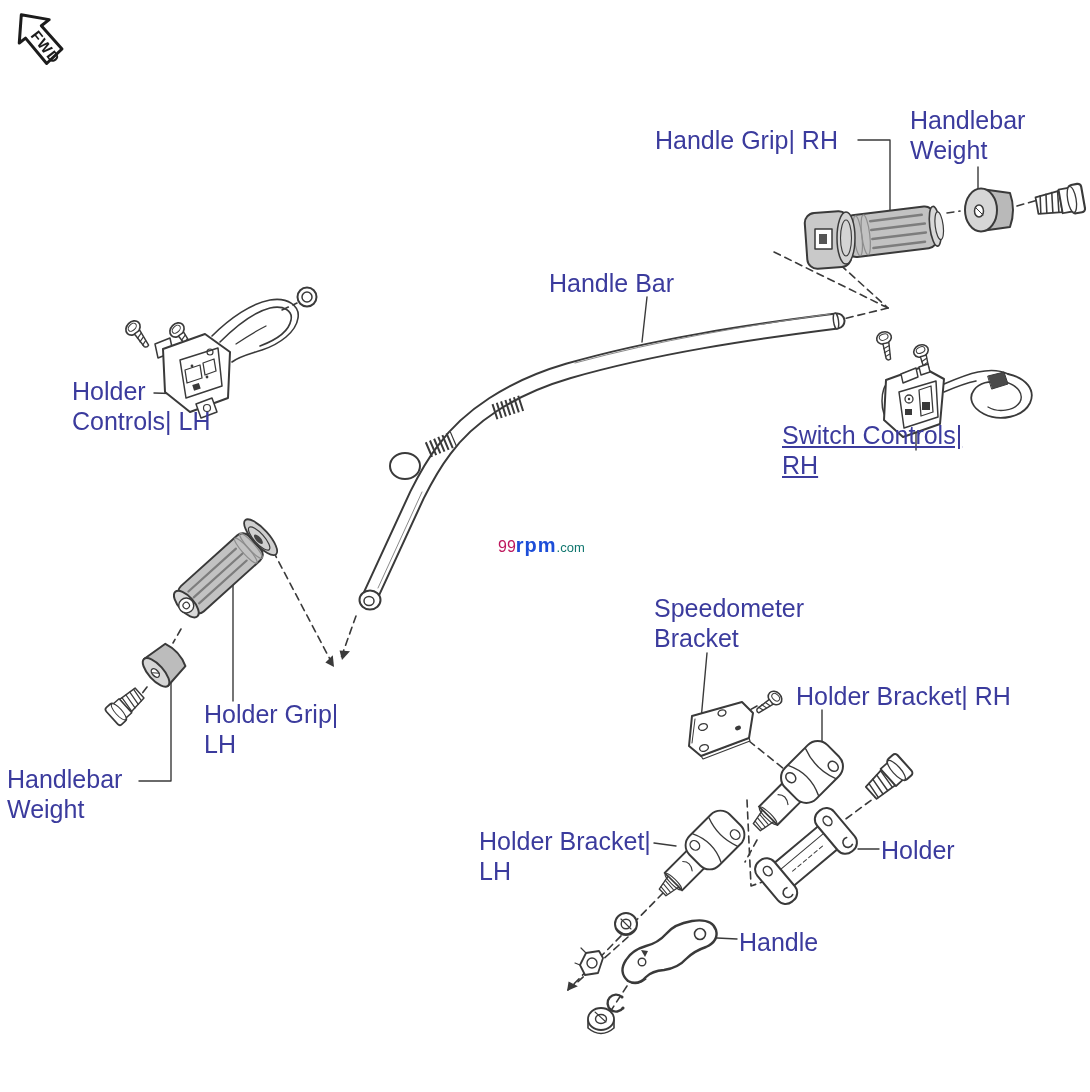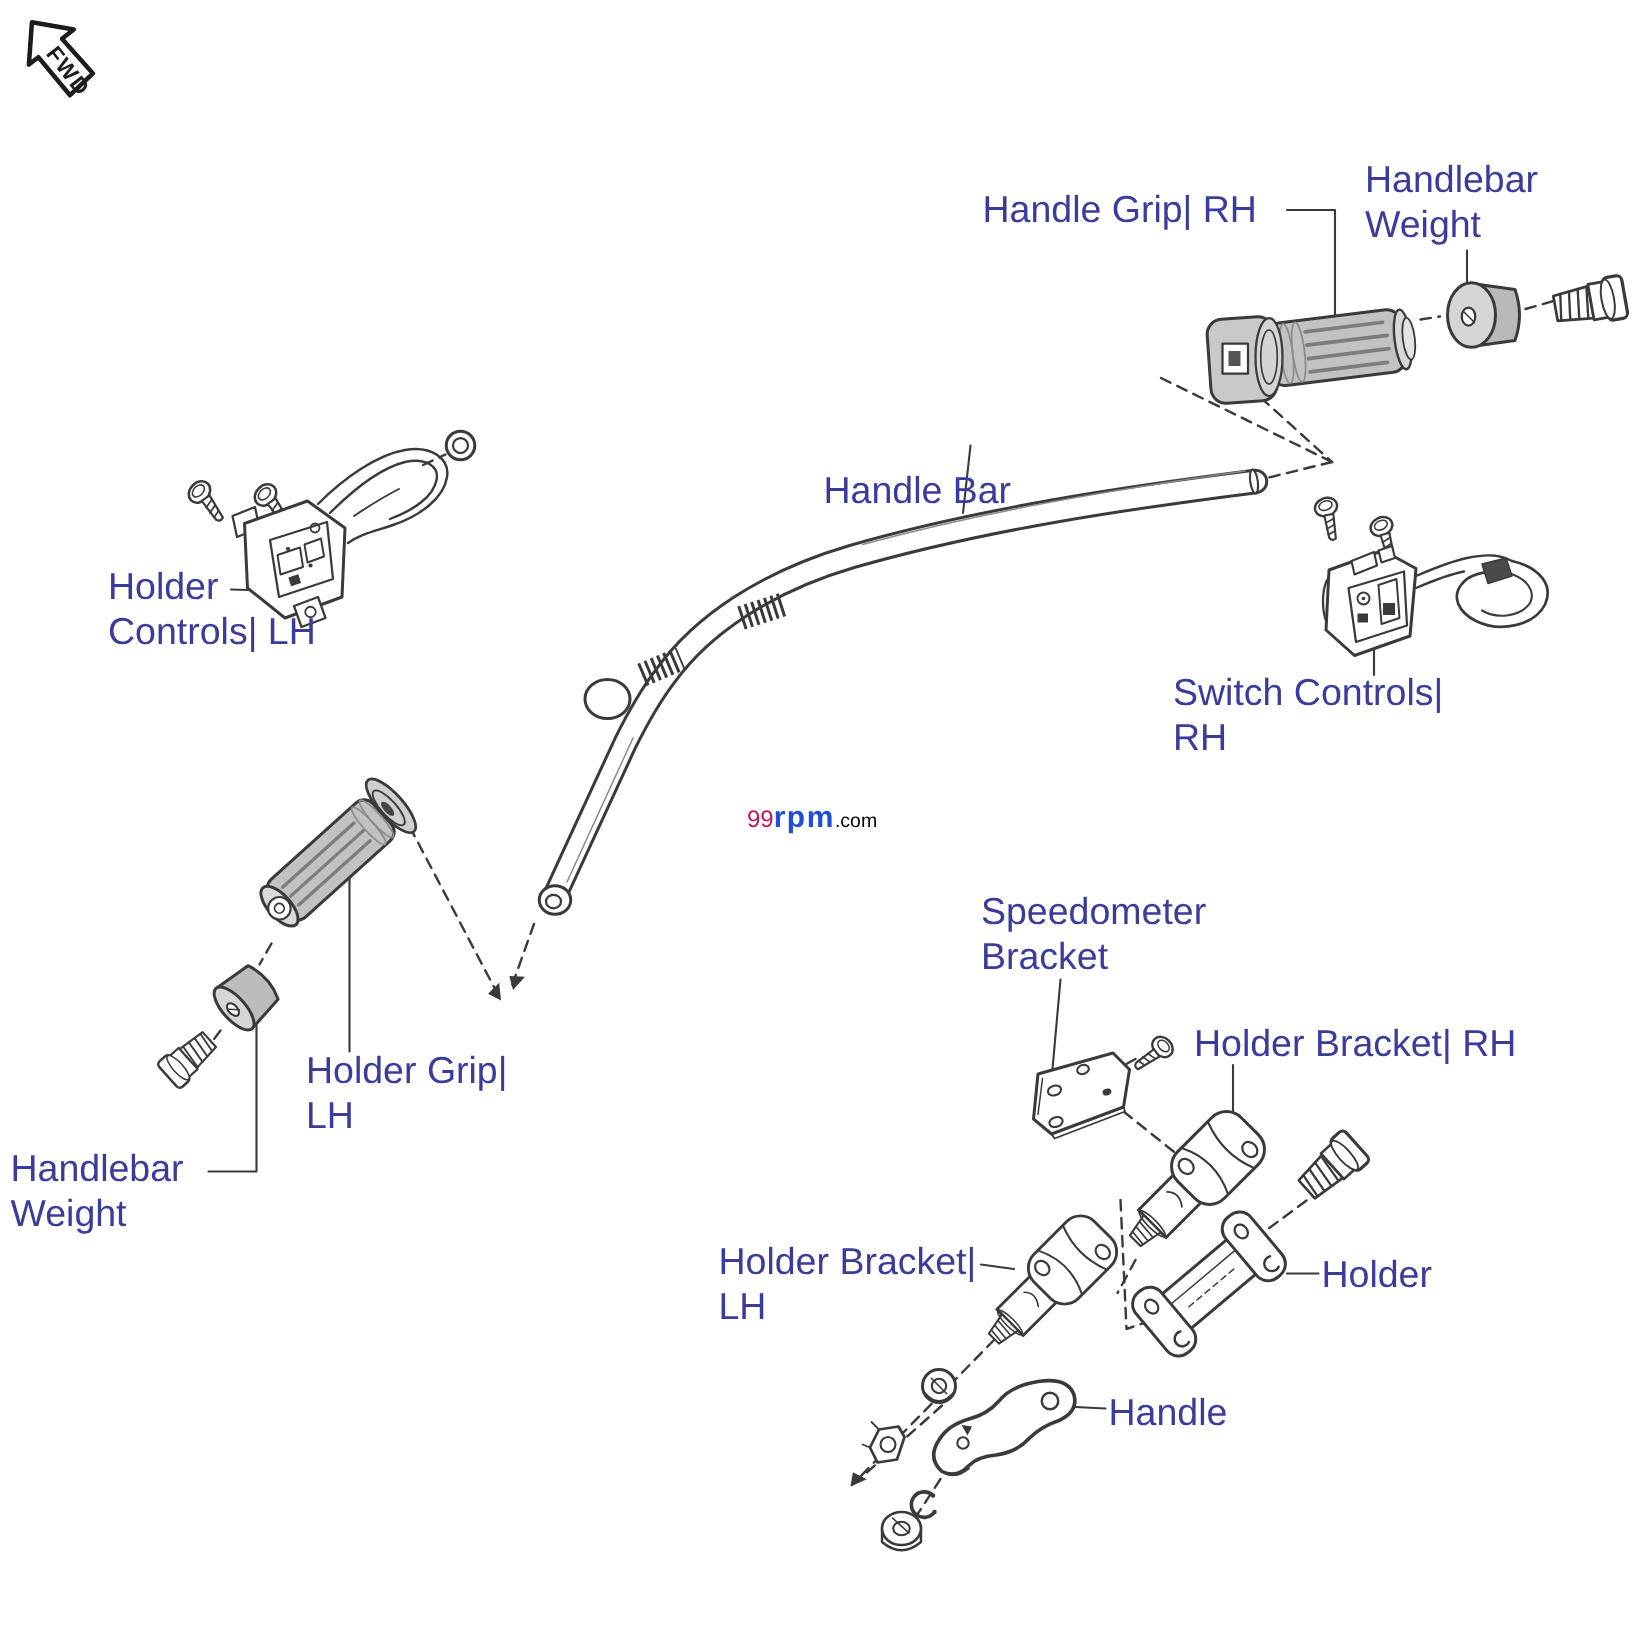--- a/index.html
+++ b/index.html
@@ -7,21 +7,21 @@
           font-family:"Liberation Sans", sans-serif;}
   .drawing{position:absolute;left:0;top:0;}
   .plabel{position:absolute;font-size:25px;line-height:1.18;color:#3B3B9D;white-space:pre-line;}
   .fwd-icon{position:absolute;left:4px;top:2px;width:74px;height:74px;}
   .brand{position:absolute;left:833px;top:6px;display:flex;align-items:center;gap:14px;}
   .brand-text{font-size:42px;font-weight:bold;color:#1B4A9B;letter-spacing:5px;
               transform:scaleX(1.05);transform-origin:left center;}
   .watermark{position:absolute;left:498px;top:534px;white-space:nowrap;}
   .wm-a{font-size:16px;color:#be185d;}
   .wm-b{font-size:20px;font-weight:bold;color:#1d4ed8;letter-spacing:1px;}
-  .wm-c{font-size:13px;color:#000000;}
+  .wm-c{font-size:13px;color:#0f766e;}
 </style>
 </head>
 <body>
 
 <div class="canvas">
 
   <svg class="drawing" width="1090" height="1092" viewBox="0 0 1090 1092" stroke-linecap="round" stroke-linejoin="round">
     <defs>
       <g id="bolt">
         <path d="M-22,-7 L-2,-9 L-2,9 L-22,7 Z" fill="#fff" stroke="#3a3a3a" stroke-width="1.5"></path>
@@ -270,24 +270,24 @@
     <g transform="rotate(-38 37 38)">
       <polygon points="37,6 56,27 46,27 48,58 27,60 26,27 18,27" fill="#fff" stroke="#1c1c1c" stroke-width="3" stroke-linejoin="round"></polygon>
       <text transform="translate(31,28) rotate(90)" font-family="Liberation Sans, sans-serif" font-size="15" font-weight="bold" letter-spacing="1" fill="#1c1c1c">FWD</text>
     </g>
   </svg>
 
 
   <div class="plabel" style="left:655px;top:126px;">Handle Grip| RH</div>
   <div class="plabel" style="left:910px;top:106px;">Handlebar
 Weight</div>
-  <div class="plabel" style="left:549px;top:269px;margin-top:44px;">Handle Bar</div>
+  <div class="plabel" style="left:549px;top:269px;">Handle Bar</div>
   <div class="plabel" style="left:72px;top:377px;">Holder
 Controls| LH</div>
-  <div class="plabel" style="left:782px;top:448px;">Switch Controls|
+  <div class="plabel" style="left:782px;top:421px;text-decoration:underline;">Switch Controls|
 RH</div>
   <div class="plabel" style="left:654px;top:594px;">Speedometer
 Bracket</div>
   <div class="plabel" style="left:796px;top:682px;">Holder Bracket| RH</div>
   <div class="plabel" style="left:204px;top:700px;">Holder Grip|
 LH</div>
   <div class="plabel" style="left:7px;top:765px;">Handlebar
 Weight</div>
   <div class="plabel" style="left:479px;top:827px;">Holder Bracket|
 LH</div>

